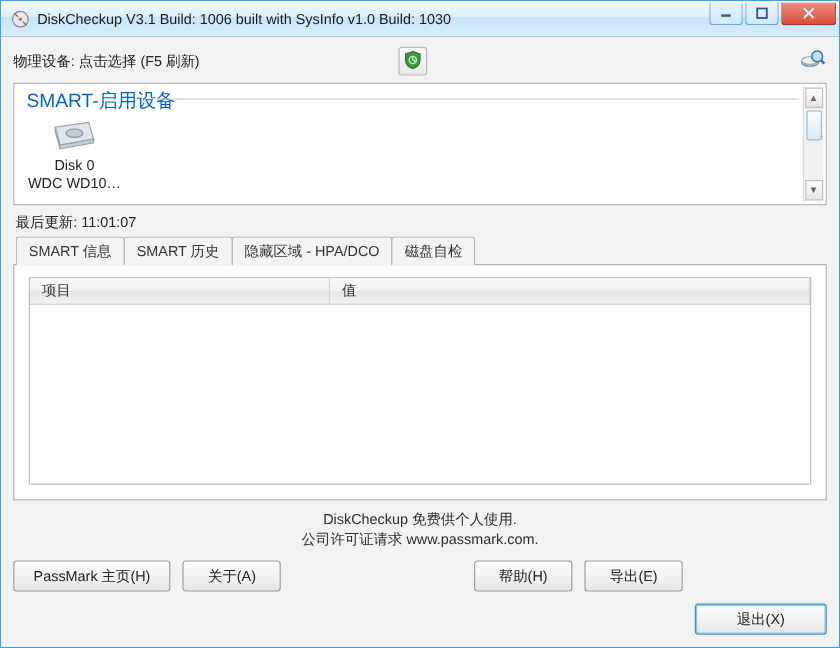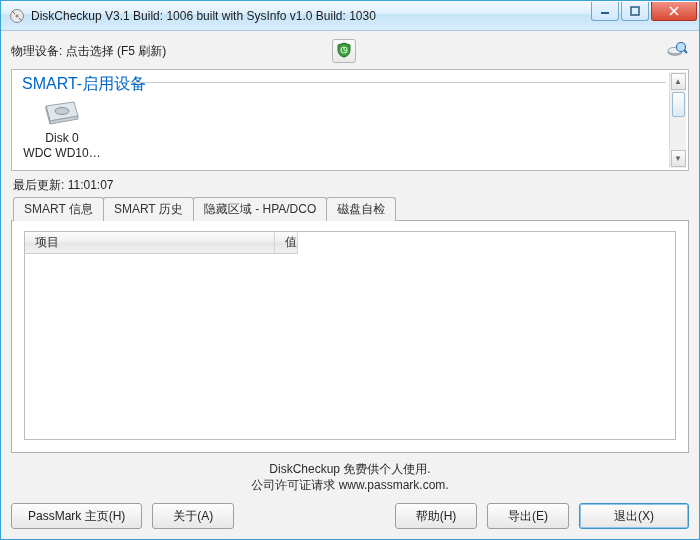--- a/index.html
+++ b/index.html
@@ -98,21 +98,21 @@
     border-bottom:1px solid #fff;
   }
 
   .tab-content {
     border:1px solid #b0b0b0; background:#fff;
     flex:1; padding:10px 12px 12px 12px;
     display:flex; flex-direction:column;
   }
   .inner-list {
     border:1px solid #bcbcbc; flex:1; background:#fff;
-    display:flex; flex-direction:row;
+    display:flex; flex-direction:column;
   }
   .list-header {
     display:flex; height:22px; align-items:center;
     background:linear-gradient(to bottom,#fbfbfb 0%,#efefef 48%,#e5e5e5 52%,#f2f2f2 100%);
     border-bottom:1px solid #cbcbcb;
     color:#333;
   }
   .col { padding-left:10px; border-right:1px solid #d5d5d5; height:100%; display:flex; align-items:center;}
   .col.project { width:250px; }
   .col.value { flex:1; }
@@ -124,20 +124,21 @@
   .btn {
     height:26px; padding:0 16px; min-width:82px;
     border:1px solid #9e9e9e; border-radius:3px;
     background:linear-gradient(to bottom,#fdfdfd,#e7e7e7);
     color:#222; display:flex; align-items:center; justify-content:center;
   }
   .btn.default {
     border:1px solid #3c91c6;
     box-shadow:0 0 0 1px #8cc6ec inset;
     min-width:110px;
+    margin-top:36px;
   }
   .button-row .spacer { flex:1; }
 </style>
 </head>
 <body>
 
 <div class="window">
 
   <div class="titlebar">
     <span class="app-icon">

